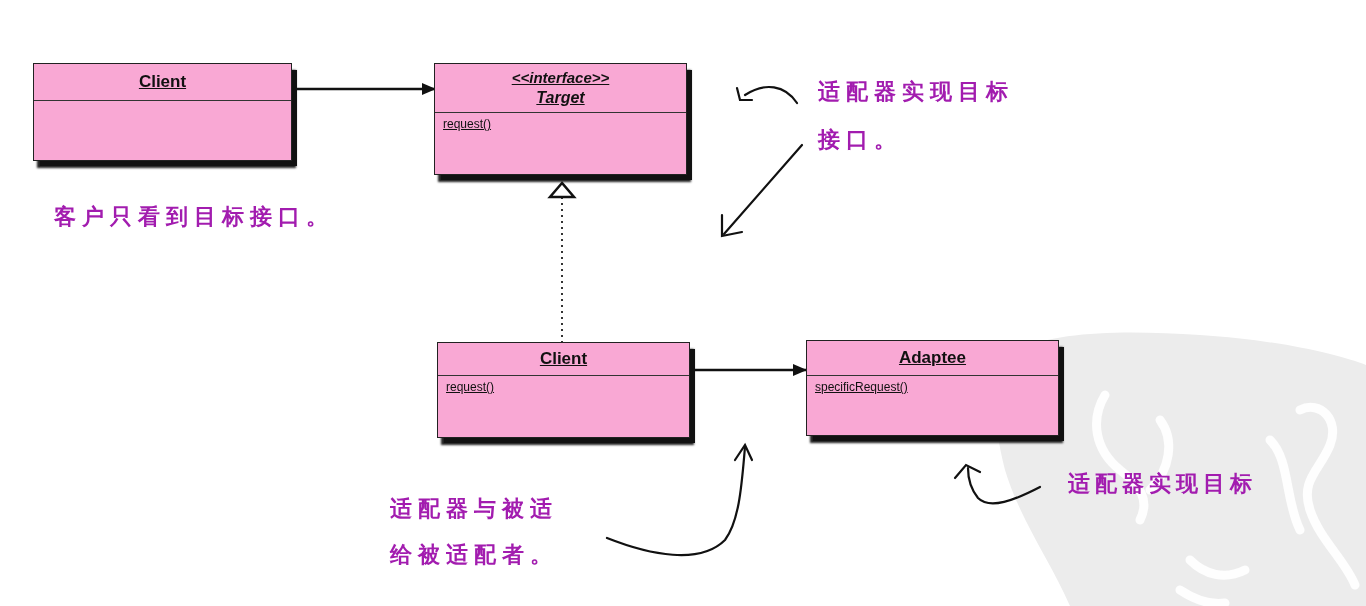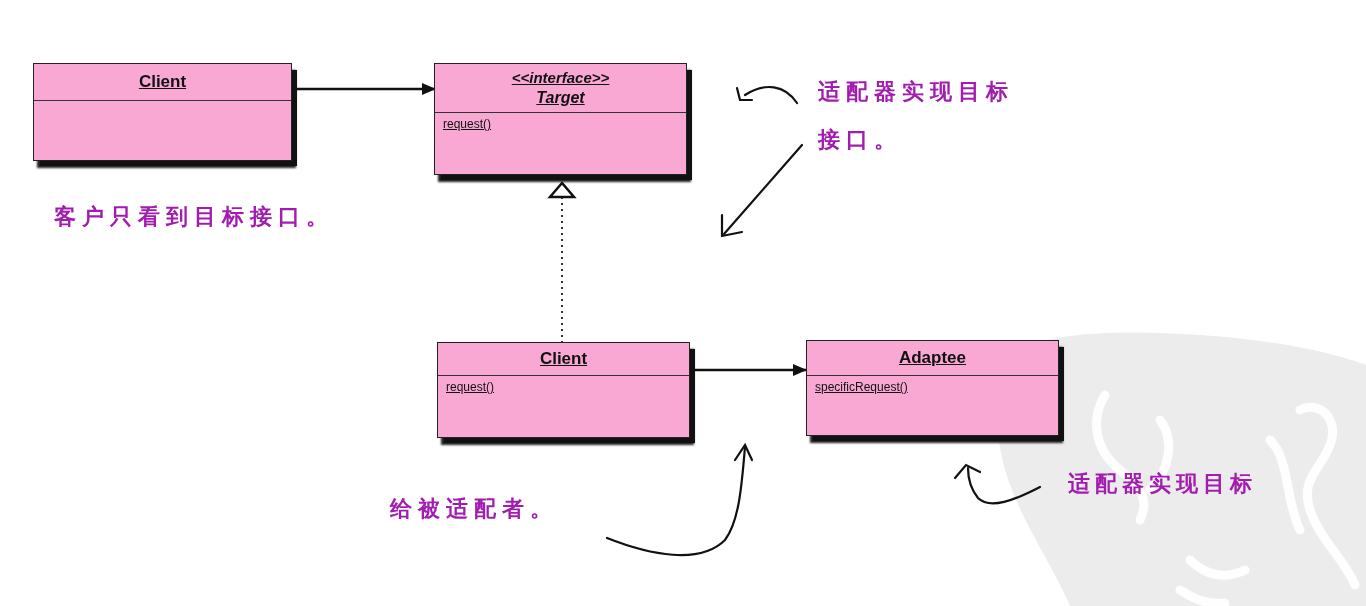--- a/index.html
+++ b/index.html
@@ -82,18 +82,19 @@
 </div>
 
 <div class="note" style="left:54px; top:197px;text-align:center;">客户只看到目标接口。</div>
 
 <div class="note" style="left:818px; top:68px; line-height:48px;">
   <div>适配器实现目标</div>
   <div>接口。</div>
 </div>
 
 <div class="note" style="left:390px; top:486px; line-height:46px;">
+  <div>适配器与被适</div>
   <div>给被适配者。</div>
 </div>
 
 <div class="note" style="left:1068px; top:462px; line-height:44px; letter-spacing:5px;">
   <div>适配器实现目标</div>
 </div>
 
 </body></html>

